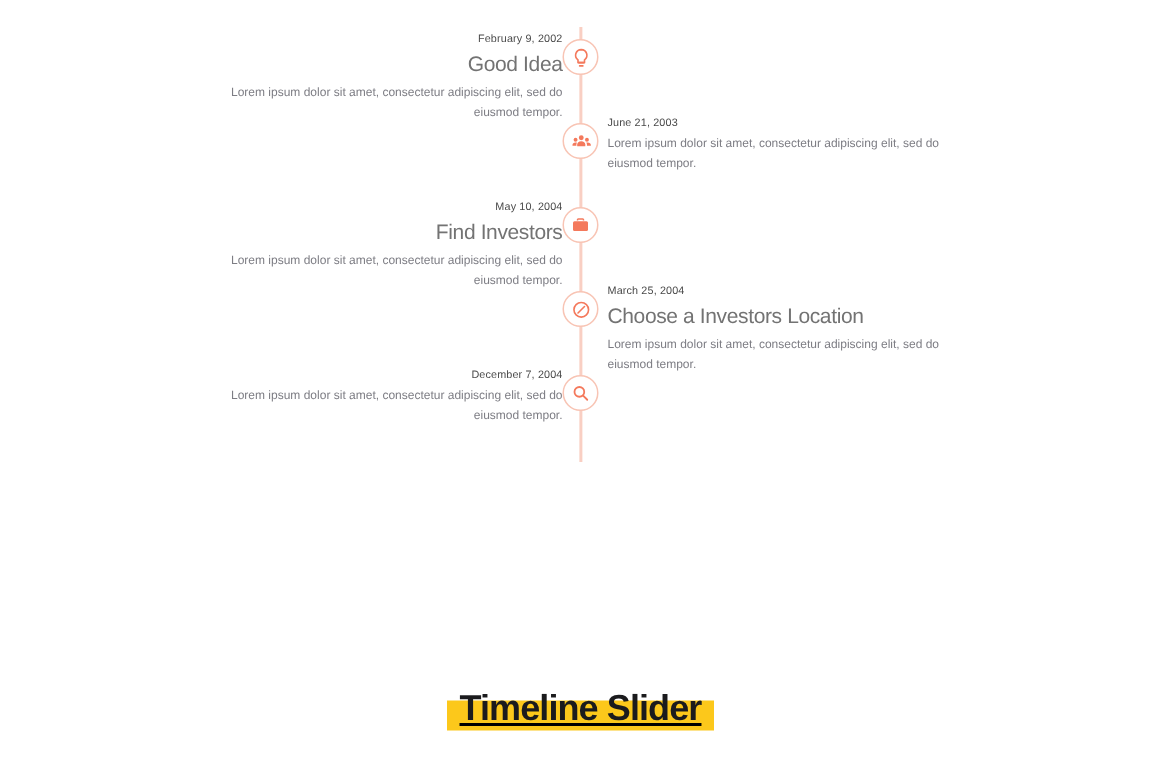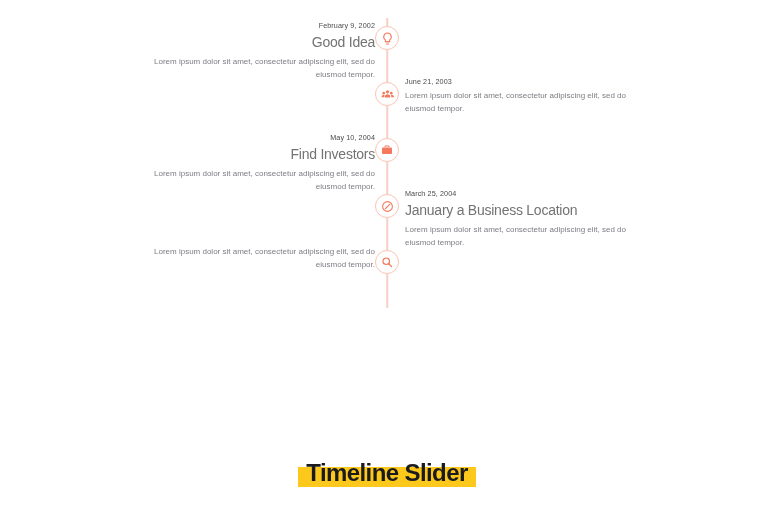--- a/index.html
+++ b/index.html
@@ -99,20 +99,21 @@
   
   .banner {
     position: absolute;
     left: 0;
     top: 452px;
     width: 774px;
     height: 42px;
     display: flex;
     align-items: center;
     justify-content: center;
+    text-decoration: underline;
   }
   .banner-inner {
     position: relative;
     display: inline-block;
     padding: 0 8px;
   }
   .banner-hl {
     position: absolute;
     left: 0;
     right: 0;
@@ -187,33 +188,34 @@
 
   <div class="vt-row" style="top:190px;">
     <div class="vt-node">
       <svg width="13" height="13" viewBox="0 0 24 24" fill="none" stroke="#f4795c" stroke-width="2" stroke-linecap="round">
         <circle cx="12" cy="12" r="9"></circle>
         <line x1="8" y1="16" x2="16" y2="8"></line>
       </svg>
     </div>
     <div class="vt-content vt-right">
       <p class="vt-date">March 25, 2004</p>
-      <h3 class="vt-title">January a Business Location</h3>
+      <h3 class="vt-title">Choose a Investors Location</h3>
       <p class="vt-desc">Lorem ipsum dolor sit amet, consectetur adipiscing elit, sed do eiusmod tempor.</p>
     </div>
   </div>
 
   <div class="vt-row" style="top:246px;">
     <div class="vt-node">
       <svg width="12" height="12" viewBox="0 0 24 24" fill="none" stroke="#f4795c" stroke-width="2.4" stroke-linecap="round">
         <circle cx="10.5" cy="10.5" r="6.5"></circle>
         <line x1="15.5" y1="15.5" x2="21" y2="21"></line>
       </svg>
     </div>
     <div class="vt-content vt-left">
+      <p class="vt-date">December 7, 2004</p>
       <p class="vt-desc">Lorem ipsum dolor sit amet, consectetur adipiscing elit, sed do eiusmod tempor.</p>
     </div>
   </div>
 
 </div>
 
 <div class="hslider">
 
   
 

